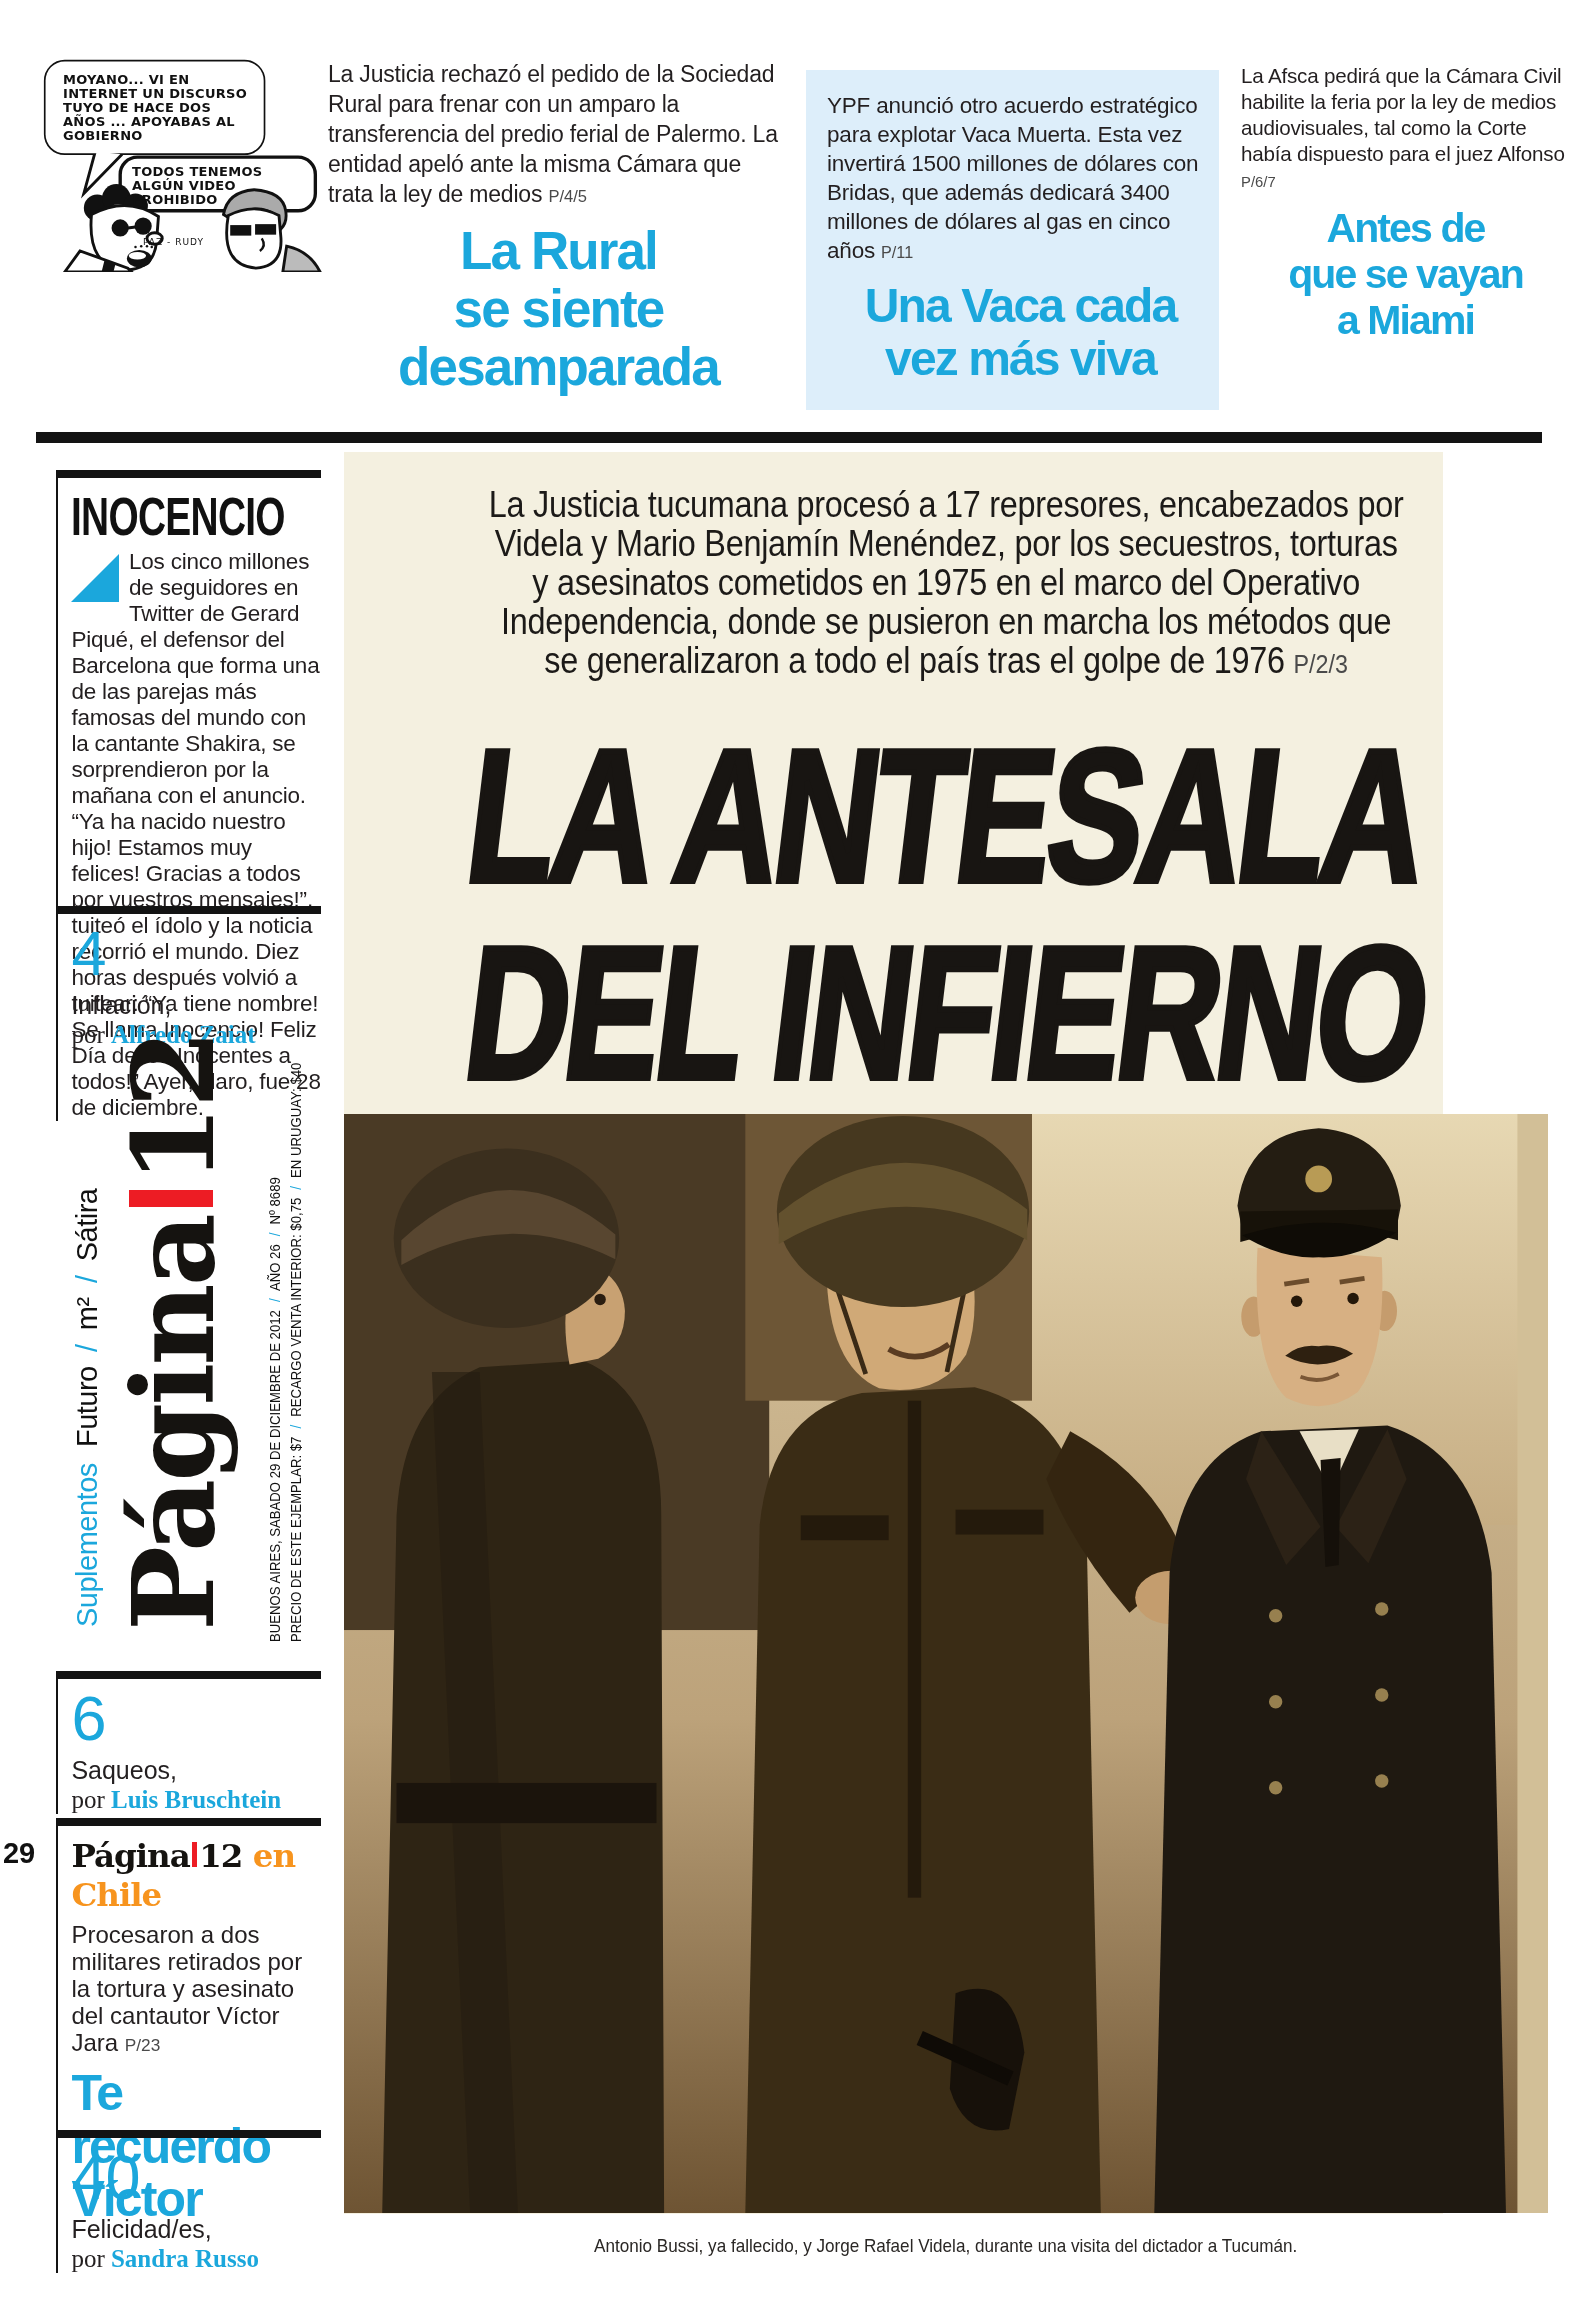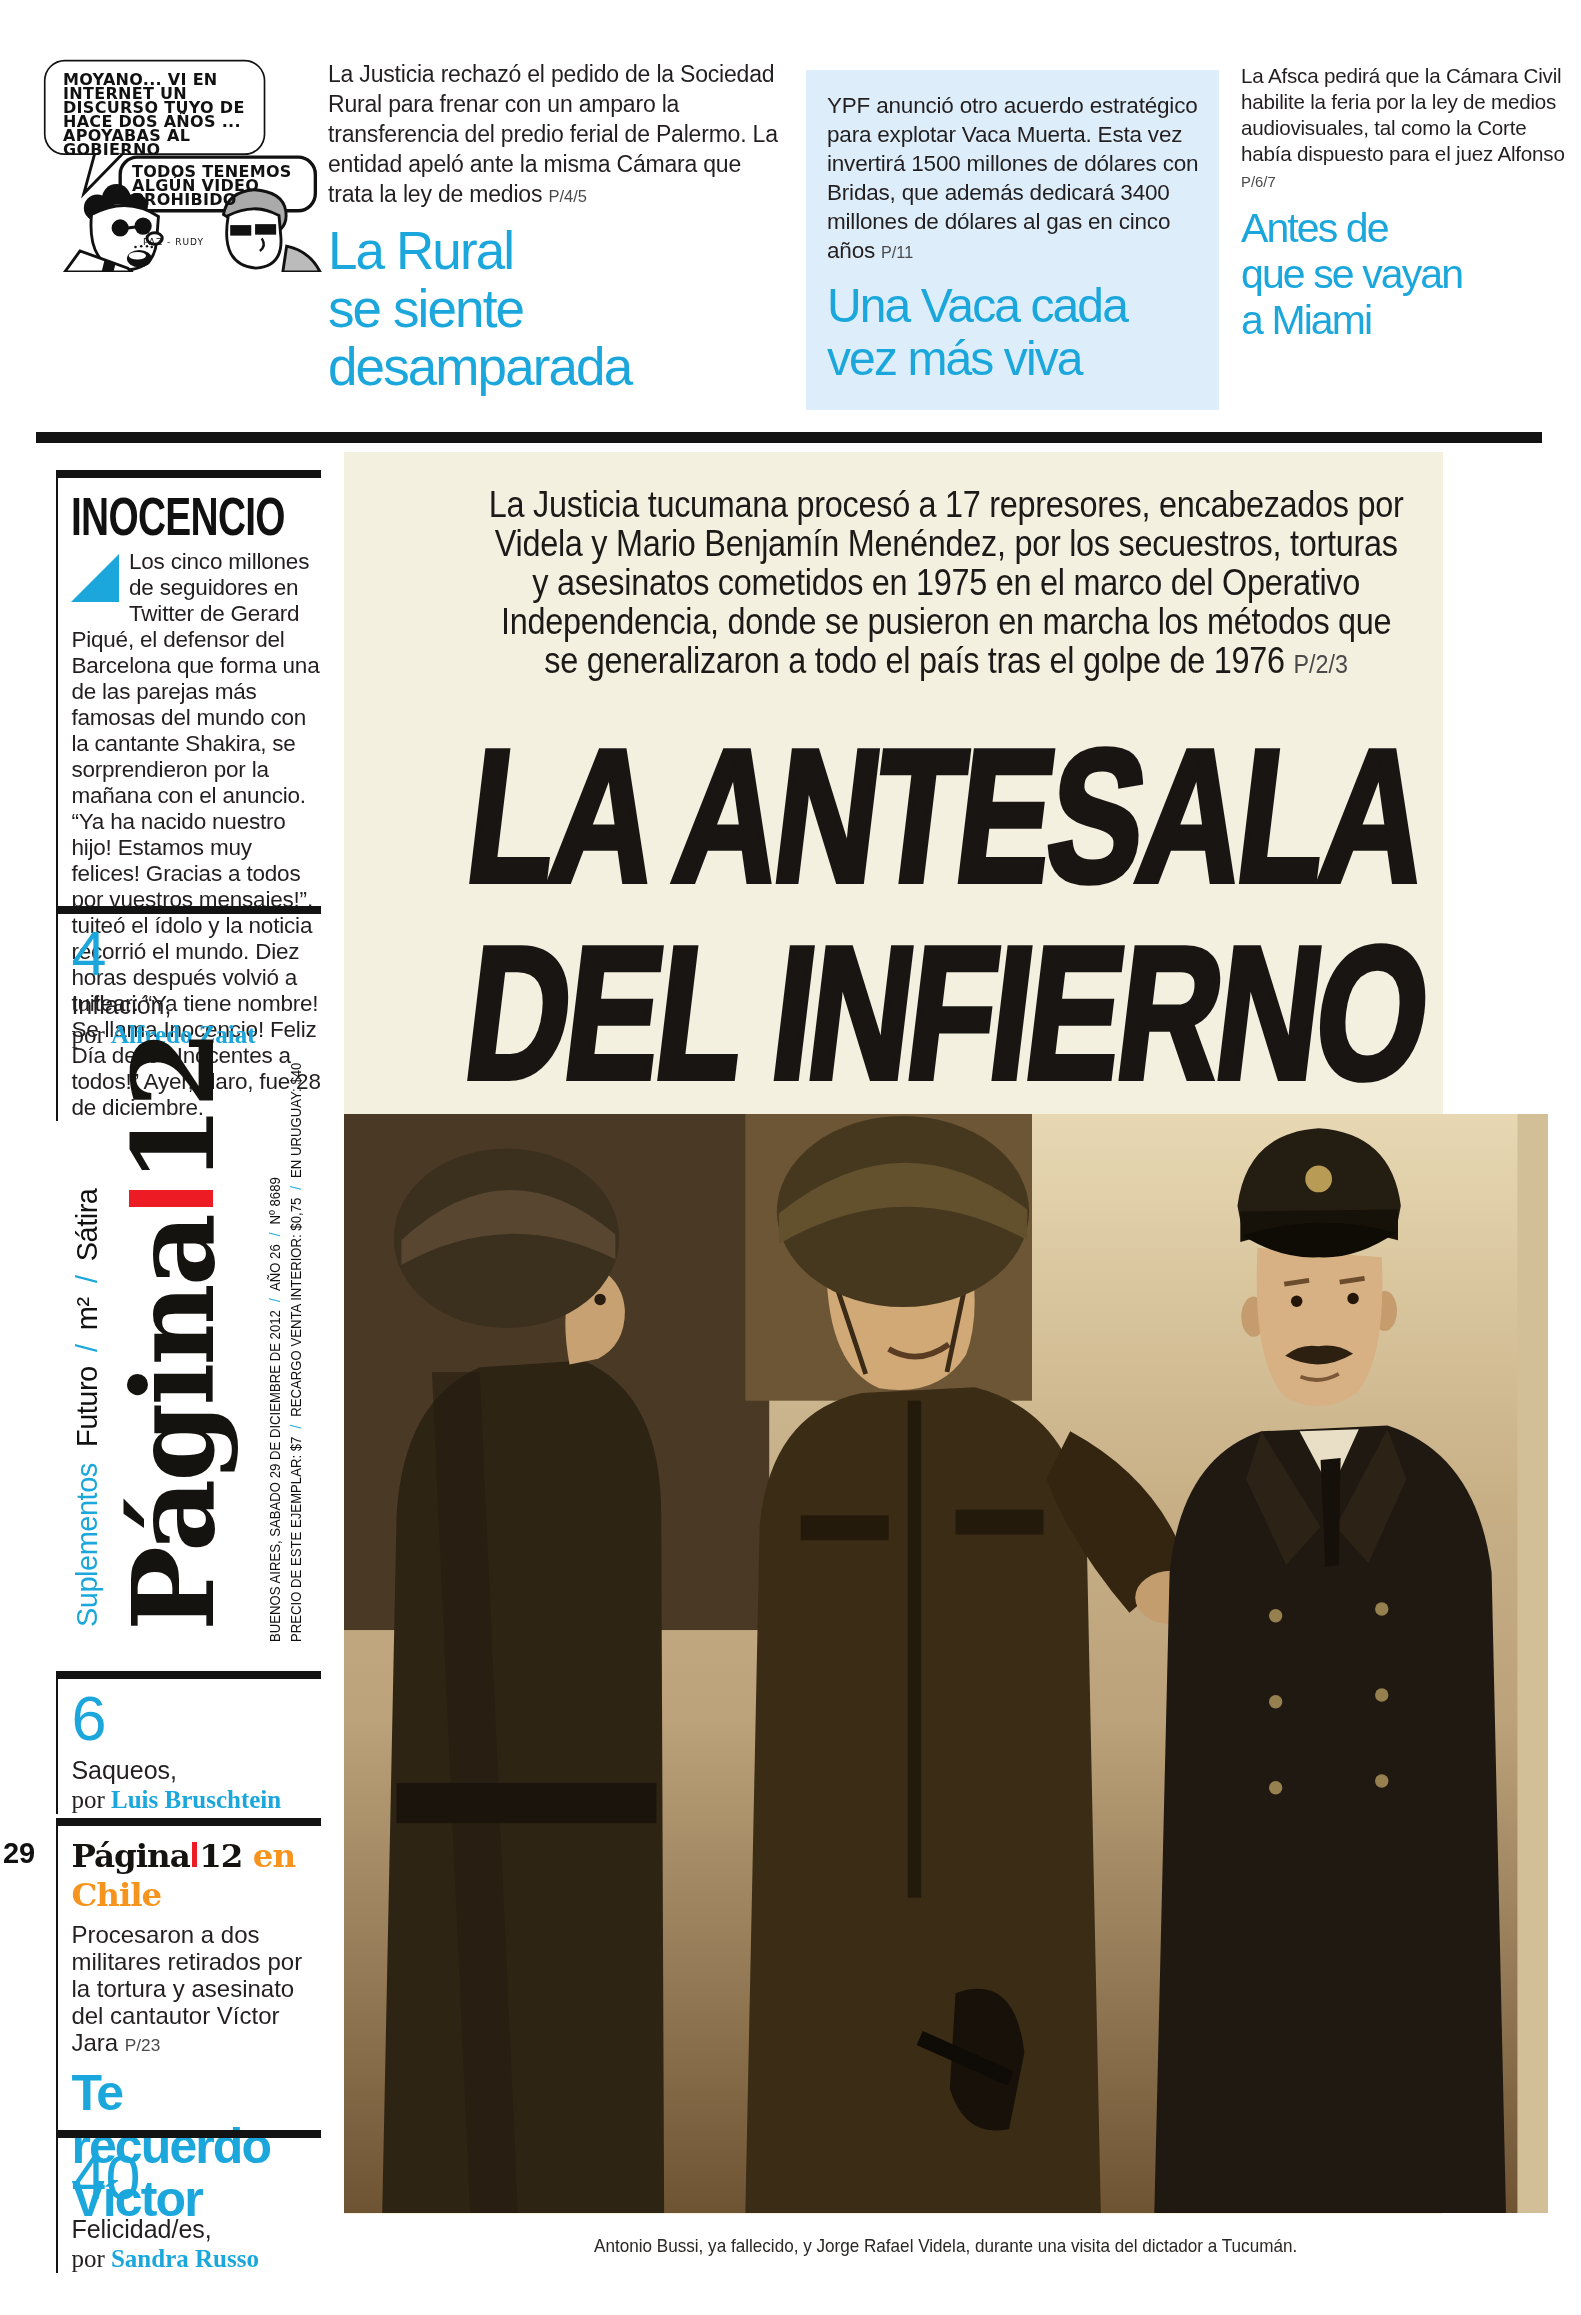--- a/index.html
+++ b/index.html
@@ -12,35 +12,35 @@
     position:relative;width:1581px;height:2315px;background:#ffffff;
     font-family:"Liberation Sans",sans-serif;color:var(--ink);
     margin:0 auto;overflow:hidden;
   }
   .abs{position:absolute;}
   .pre{white-space:pre-line;}
   .blue{color:var(--blue);}
   .ref{font-size:0.72em;color:#4a4a4a;letter-spacing:0;}
   
   .lead{font-size:23px;line-height:30px;letter-spacing:-0.2px;color:var(--ink);}
-  .story-headline{color:var(--blue);font-weight:400;letter-spacing:-1.9px;}
+  .story-headline{color:var(--blue);font-weight:700;letter-spacing:-1.9px;text-align:center;}
   .colA{left:328px;top:59px;width:461px;}
   .colA .story-headline{font-size:53px;line-height:58px;margin-top:9.6px;}
   .bluebox{left:806px;top:70px;width:413px;height:340px;background:var(--panelblue);padding:21px 5px 0 21px;}
   .bluebox .lead{font-size:22.5px;line-height:29px;}
   .bluebox .story-headline{font-size:48px;line-height:53px;margin-top:11.5px;}
   .colC{left:1241px;top:63px;width:329px;}
   .colC .lead{font-size:20.6px;line-height:26px;}
   .colC .story-headline{font-size:41px;line-height:46px;margin-top:9.6px;}
   .toprule{left:36px;top:432px;width:1506px;height:10.5px;background:var(--bar);}
   
   .comic{left:36px;top:50px;width:287px;height:222px;}
   .comic svg{position:absolute;left:0;top:0;}
   .bubble-text{position:absolute;font-family:"DejaVu Sans",sans-serif;font-weight:600;
-    font-size:16px;line-height:14px;letter-spacing:0.3px;color:#111;}
+    font-size:13px;line-height:14px;letter-spacing:0.3px;color:#111;}
   .comic-sig{position:absolute;font-family:"DejaVu Sans",sans-serif;font-size:9px;color:#111;letter-spacing:1px;}
   
   .section{position:absolute;left:56px;width:265px;border-top:8.6px solid var(--bar);
     border-left:2.9px solid var(--bar);padding:9.6px 0 0 13.4px;}
   .ino-title{display:inline-block;font-size:54px;font-weight:700;letter-spacing:-1px;
     color:#111;transform:scaleX(0.72);transform-origin:0 50%;line-height:1.05;}
   .ino-body{font-size:22.5px;line-height:26px;margin-top:5px;letter-spacing:-0.2px;}
   .tri{width:0;height:0;border-bottom:48px solid var(--blue);border-left:48px solid transparent;
     float:left;margin:4.8px 9.6px 1.9px 0;}
   .secnum{font-size:63px;line-height:0.95;color:var(--blue);letter-spacing:-1px;}

